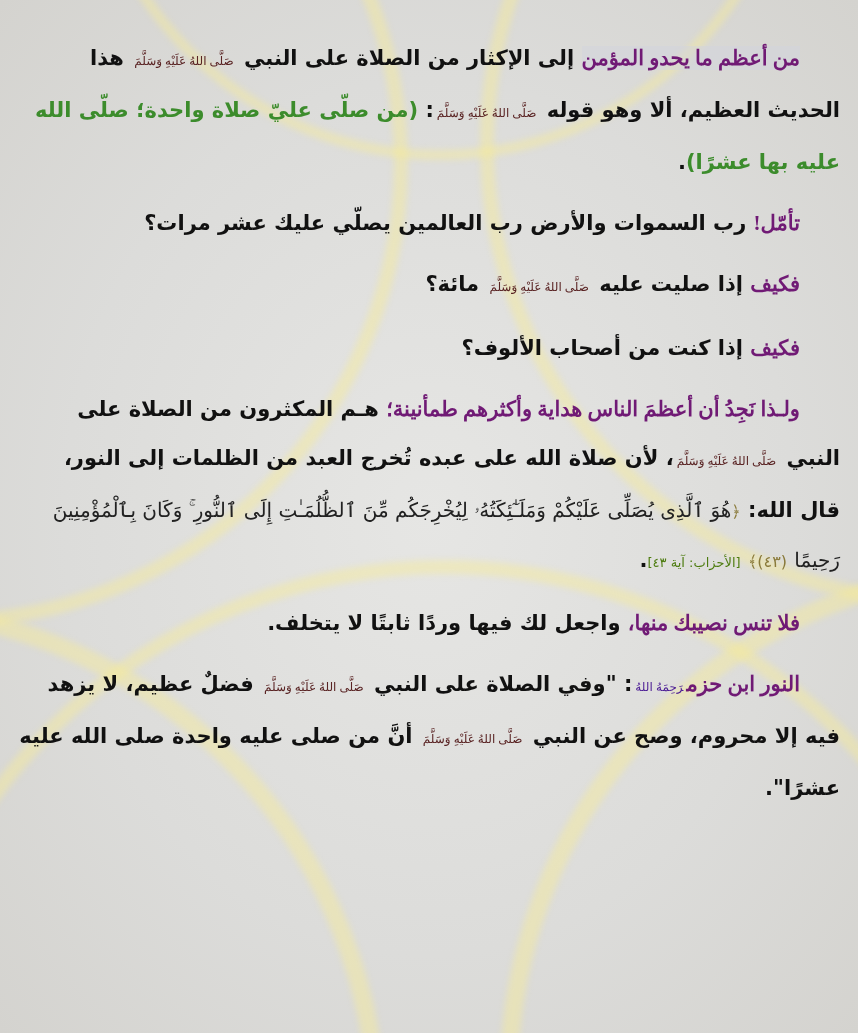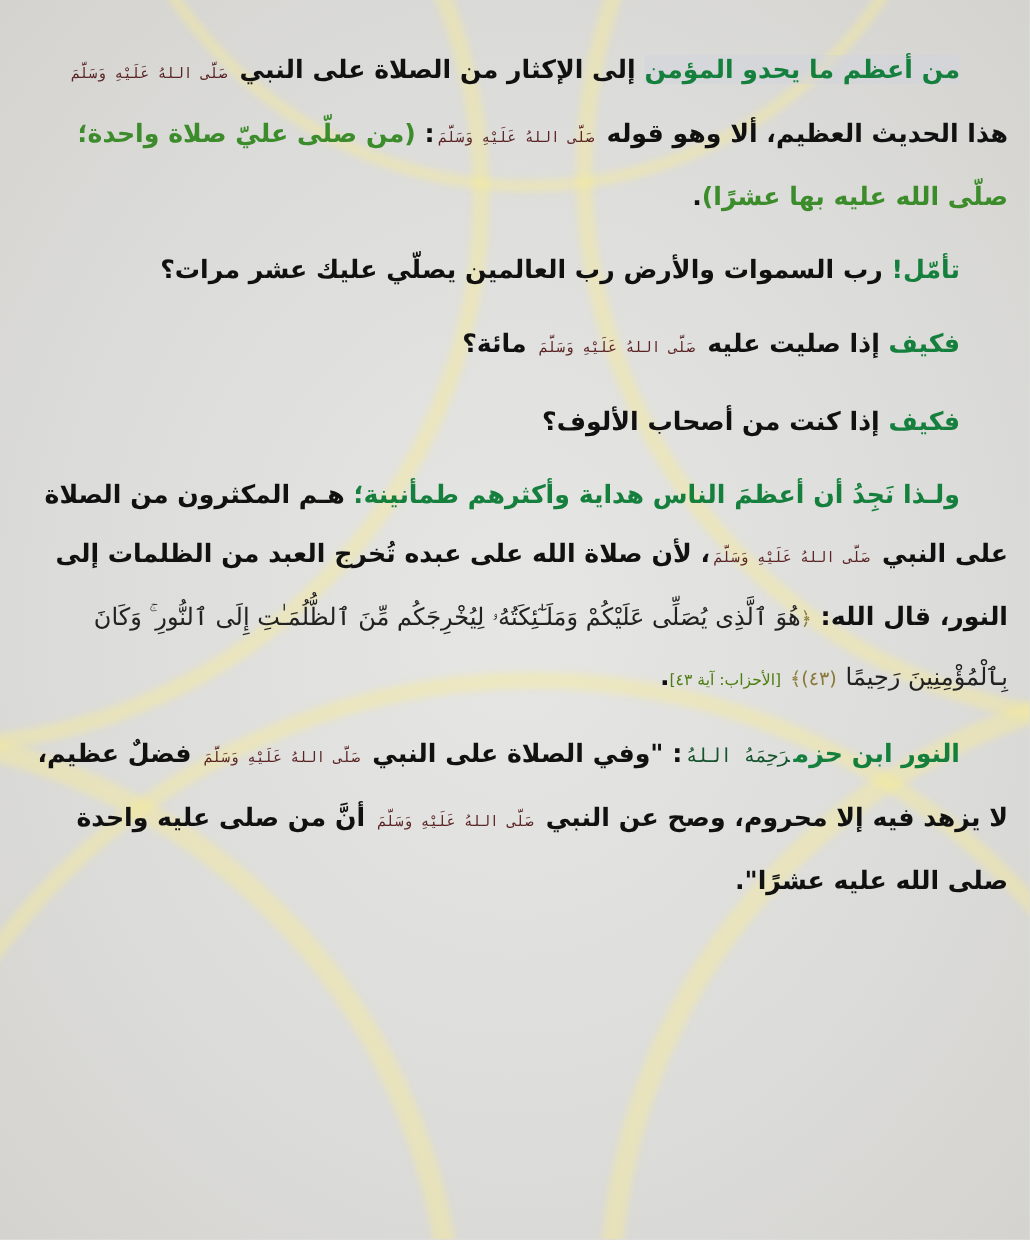--- a/index.html
+++ b/index.html
@@ -27,30 +27,30 @@
   .page {
     position: relative; z-index: 1;
     padding: 34px 18px 0 18px;
     direction: rtl; text-align: right;
     color: #111;
     font-weight: bold;
     font-size: 21px;
   }
   .para { margin: 0 0 12px 0; line-height: 49px; }
   .para.indent { text-indent: 40px; }
-  .red { color: #15803d; }
+  .red { color: #701a75; font-family: Liberation Serif, serif; }
   .green { color: #3c8c2c; }
   .blue { color: #4d7c0f; font-size: 13px; font-weight: normal; }
   .honor {
     color: #5a2424; font-size: 12px; font-weight: normal;
-    font-family: Liberation Mono, monospace; margin: 0 3px;
+    font-family: Liberation Serif, serif; margin: 0 3px;
   }
   .rahimahu {
-    color: #14532d; font-size: 16px; font-weight: normal;
-    font-family: Liberation Mono, monospace; margin: 0 3px;
+    color: #4c1d95; font-size: 12px; font-weight: normal;
+    font-family: Liberation Sans, sans-serif; margin: 0 3px;
   }
   .quran { font-family: "DejaVu Serif", serif; font-weight: normal; font-size: 20px; color: #222; }
   .orn { color: #8a7a3a; font-size: 16px; font-weight: normal; }
   .hl { background: rgba(210, 212, 222, 0.5); }
 </style>
 </head>
 <body>
 
 <div class="bg">
   <div class="arc a1"></div>
@@ -79,18 +79,21 @@
 
   <p class="para indent">
     <span class="red">فكيف</span><span> إذا كنت من أصحاب الألوف؟</span>
   </p>
 
 
   <p class="para indent">
     <span class="red">ولـذا </span><span class="red">نَجِدُ أن أعظمَ الناس هداية وأكثرهم طمأنينة؛</span><span> هـم المكثرون من الصلاة على النبي </span><span class="honor">صَلَّى اللهُ عَلَيْهِ وَسَلَّمَ</span><span>، لأن صلاة الله على عبده تُخرج العبد من الظلمات إلى النور، قال الله: </span><span class="orn">﴿</span><span class="quran">هُوَ ٱلَّذِى يُصَلِّى عَلَيْكُمْ وَمَلَـٰٓئِكَتُهُۥ لِيُخْرِجَكُم مِّنَ ٱلظُّلُمَـٰتِ إِلَى ٱلنُّورِ ۚ وَكَانَ بِٱلْمُؤْمِنِينَ رَحِيمًا</span> <span class="orn">(٤٣)</span><span class="orn">﴾</span> <span class="blue">[الأحزاب: آية ٤٣]</span><span>.</span>
   </p>
 
+  <p class="para indent">
+    <span class="red">فلا تنس نصيبك منها،</span><span> واجعل لك فيها وردًا ثابتًا لا يتخلف.</span>
+  </p>
 
   <p class="para indent">
     <span class="red">النور ابن حزم</span><span class="rahimahu">رَحِمَهُ اللهُ</span><span>: "وفي الصلاة على النبي </span><span class="honor">صَلَّى اللهُ عَلَيْهِ وَسَلَّمَ</span><span> فضلٌ عظيم، لا يزهد فيه إلا محروم، وصح عن النبي </span><span class="honor">صَلَّى اللهُ عَلَيْهِ وَسَلَّمَ</span><span> أنَّ من صلى عليه واحدة صلى الله عليه عشرًا".</span>
   </p>
 
 </div>
 
 </body></html>

